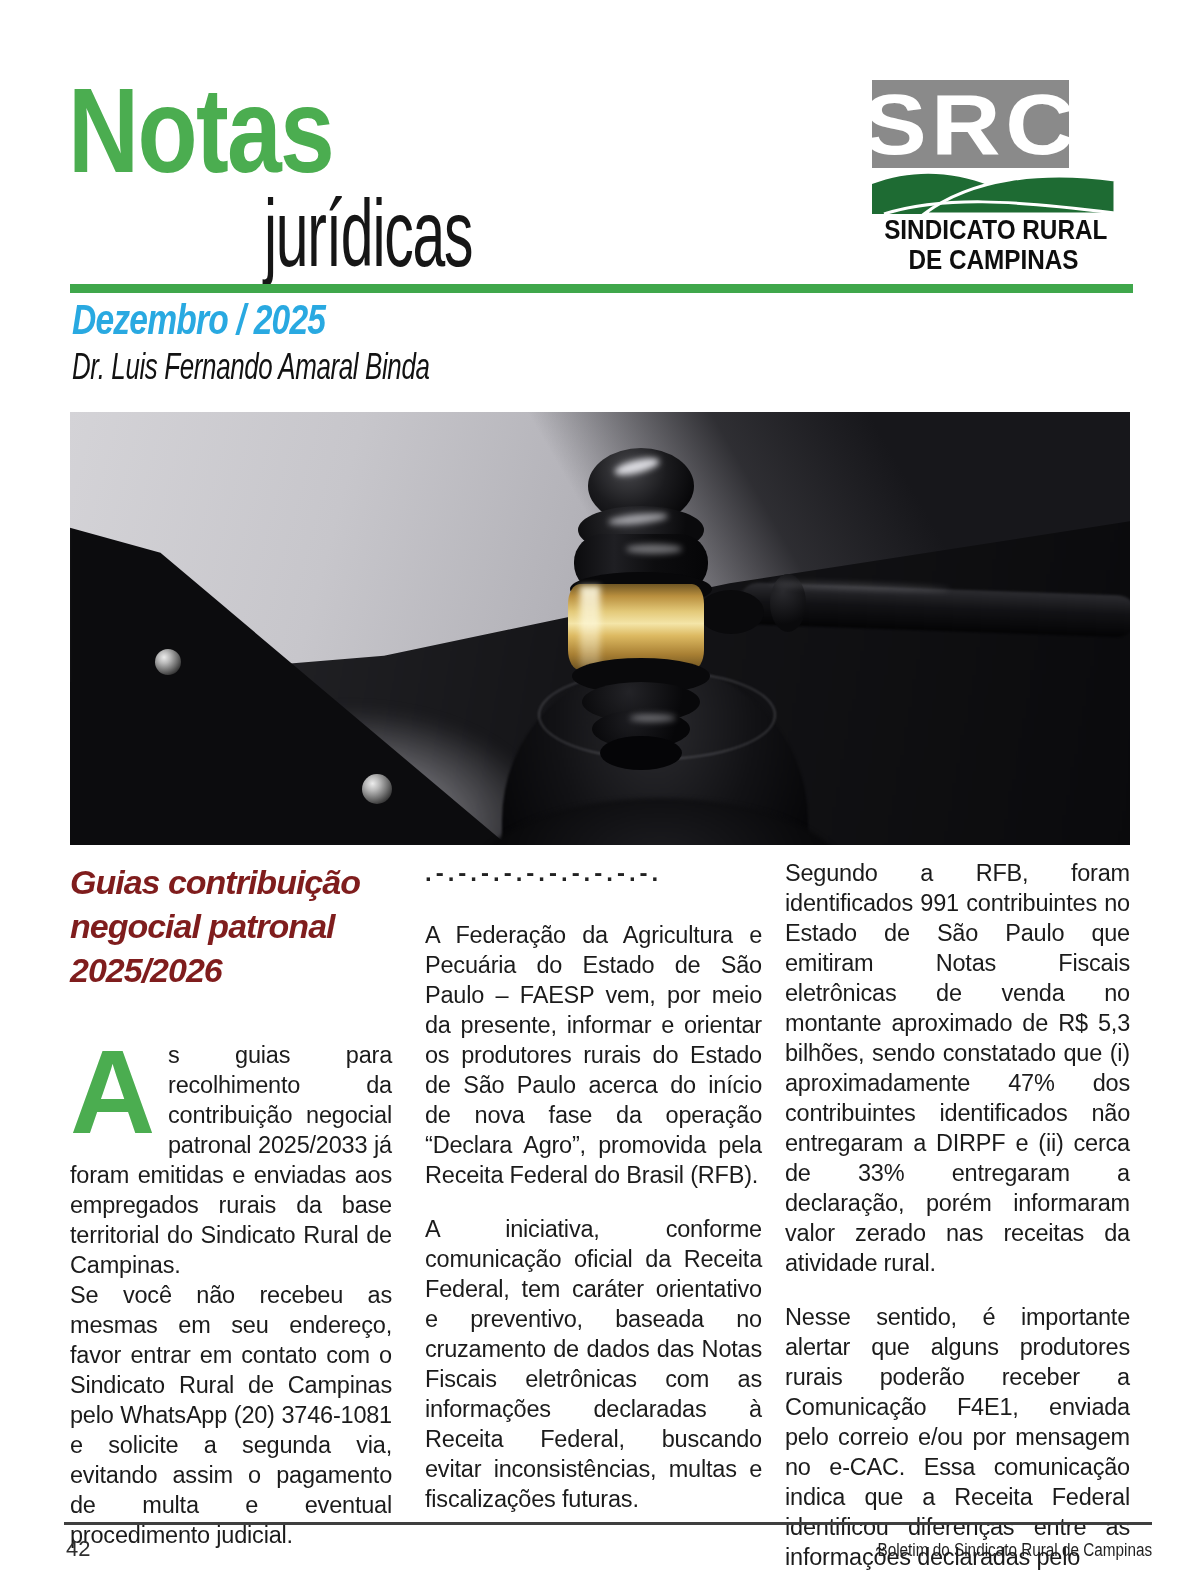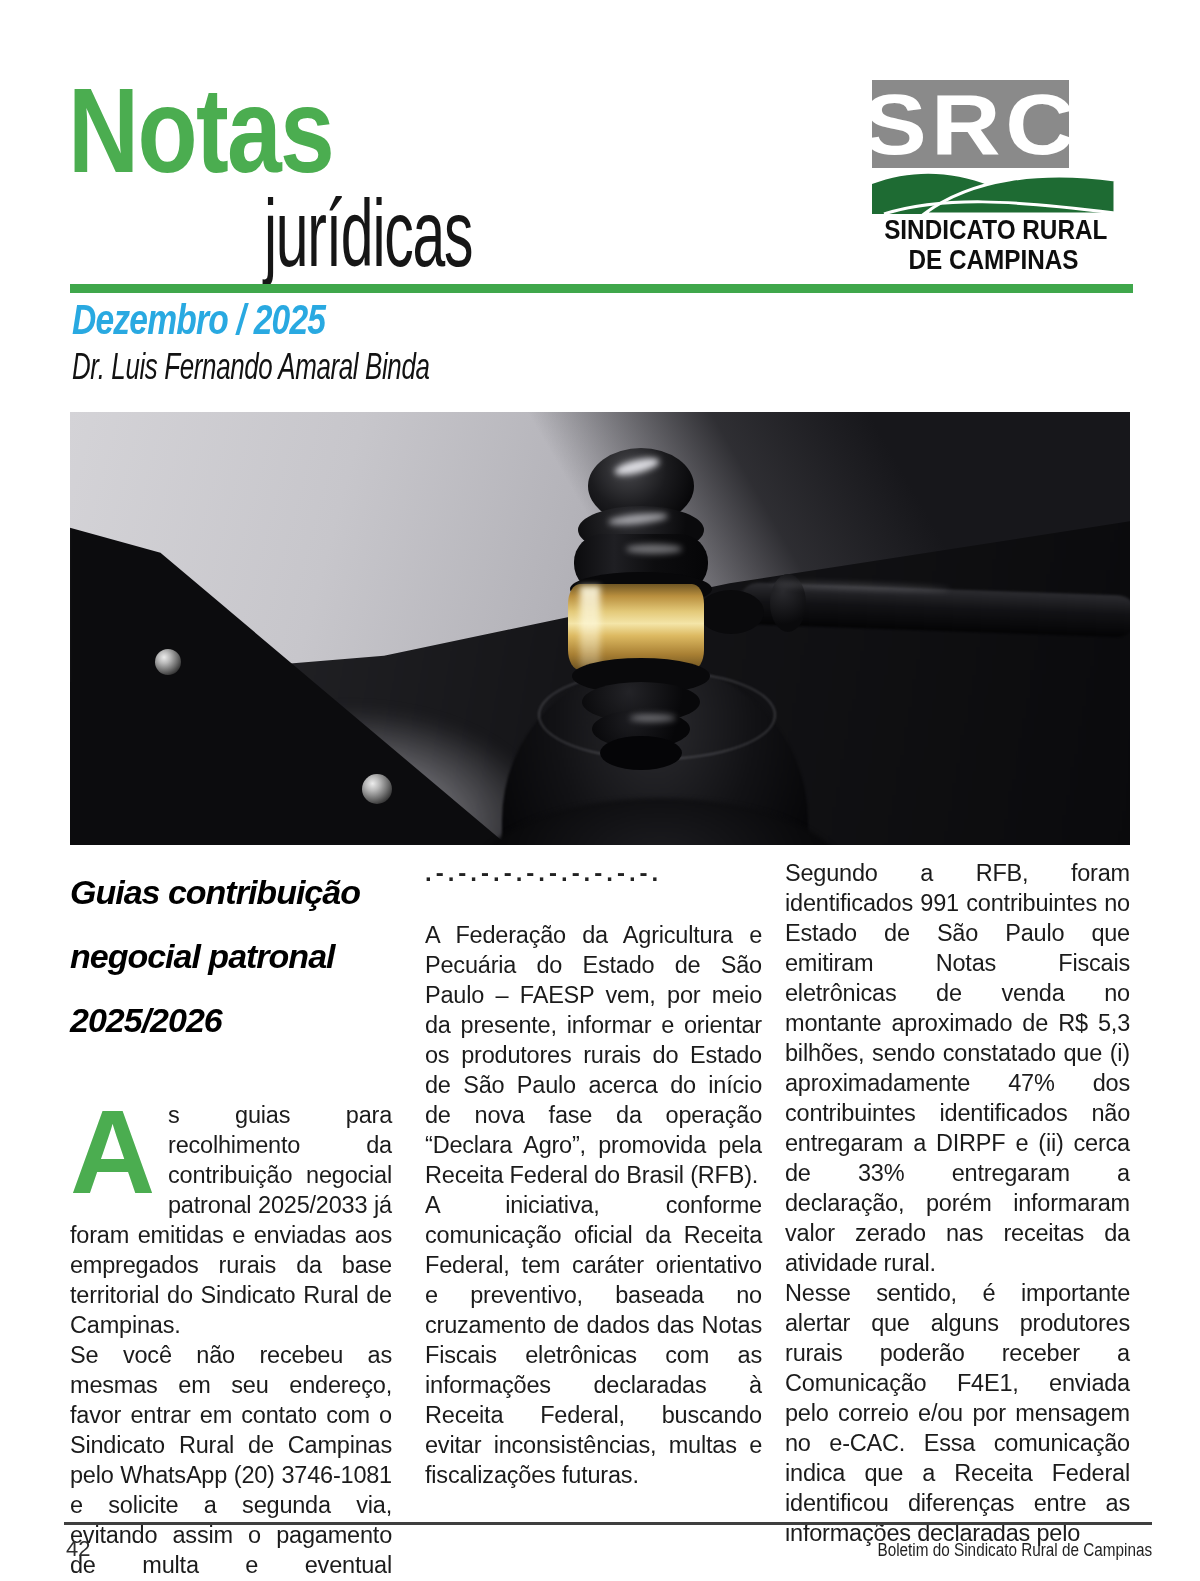--- a/index.html
+++ b/index.html
@@ -73,22 +73,22 @@
   .glint-4{left:560px;top:302px;width:46px;height:8px;opacity:.45;}
   .glint-5{left:700px;top:172px;width:180px;height:5px;opacity:.25;transform:rotate(2deg);}
 
   
   .columns{position:absolute;left:70px;top:858px;width:1060px;display:flex;}
   .col{font-size:23.5px;line-height:30px;text-align:justify;letter-spacing:-0.2px;color:#1b1b1b;}
   .col-1{width:322px;margin-right:33px;}
   .col-2{width:337px;margin-right:23px;}
   .col-3{width:345px;}
   .col p{margin:0;}
-  .col p.spaced{}
-  .article-headline{font-size:34px;line-height:64px;font-weight:700;font-style:italic;color:#000000;
+  .col p.spaced{margin-top:24px;}
+  .article-headline{font-size:34px;line-height:44px;font-weight:700;font-style:italic;color:#7f1d1d;
     letter-spacing:-1px;text-align:left;margin:2px 0 48px 0;}
   .divider-line{font-weight:700;letter-spacing:4px;margin:0 0 32px 0;text-align:left;font-size:24px;color:#222;}
   .drop-cap{float:left;color:#4BAD50;font-weight:700;font-size:118px;line-height:92px;
     height:94px;width:88px;margin:6px 10px 0 0;}
 
   
   .footer-rule{position:absolute;left:64px;top:1522px;width:1088px;height:3px;background:#3f3f3f;}
   .page-number{position:absolute;left:66px;top:1536px;font-size:22px;color:#2e2e2e;}
   .publication{position:absolute;right:48px;top:1540px;font-size:18px;color:#1f1f1f;
     transform:scaleX(0.85);transform-origin:right top;}

